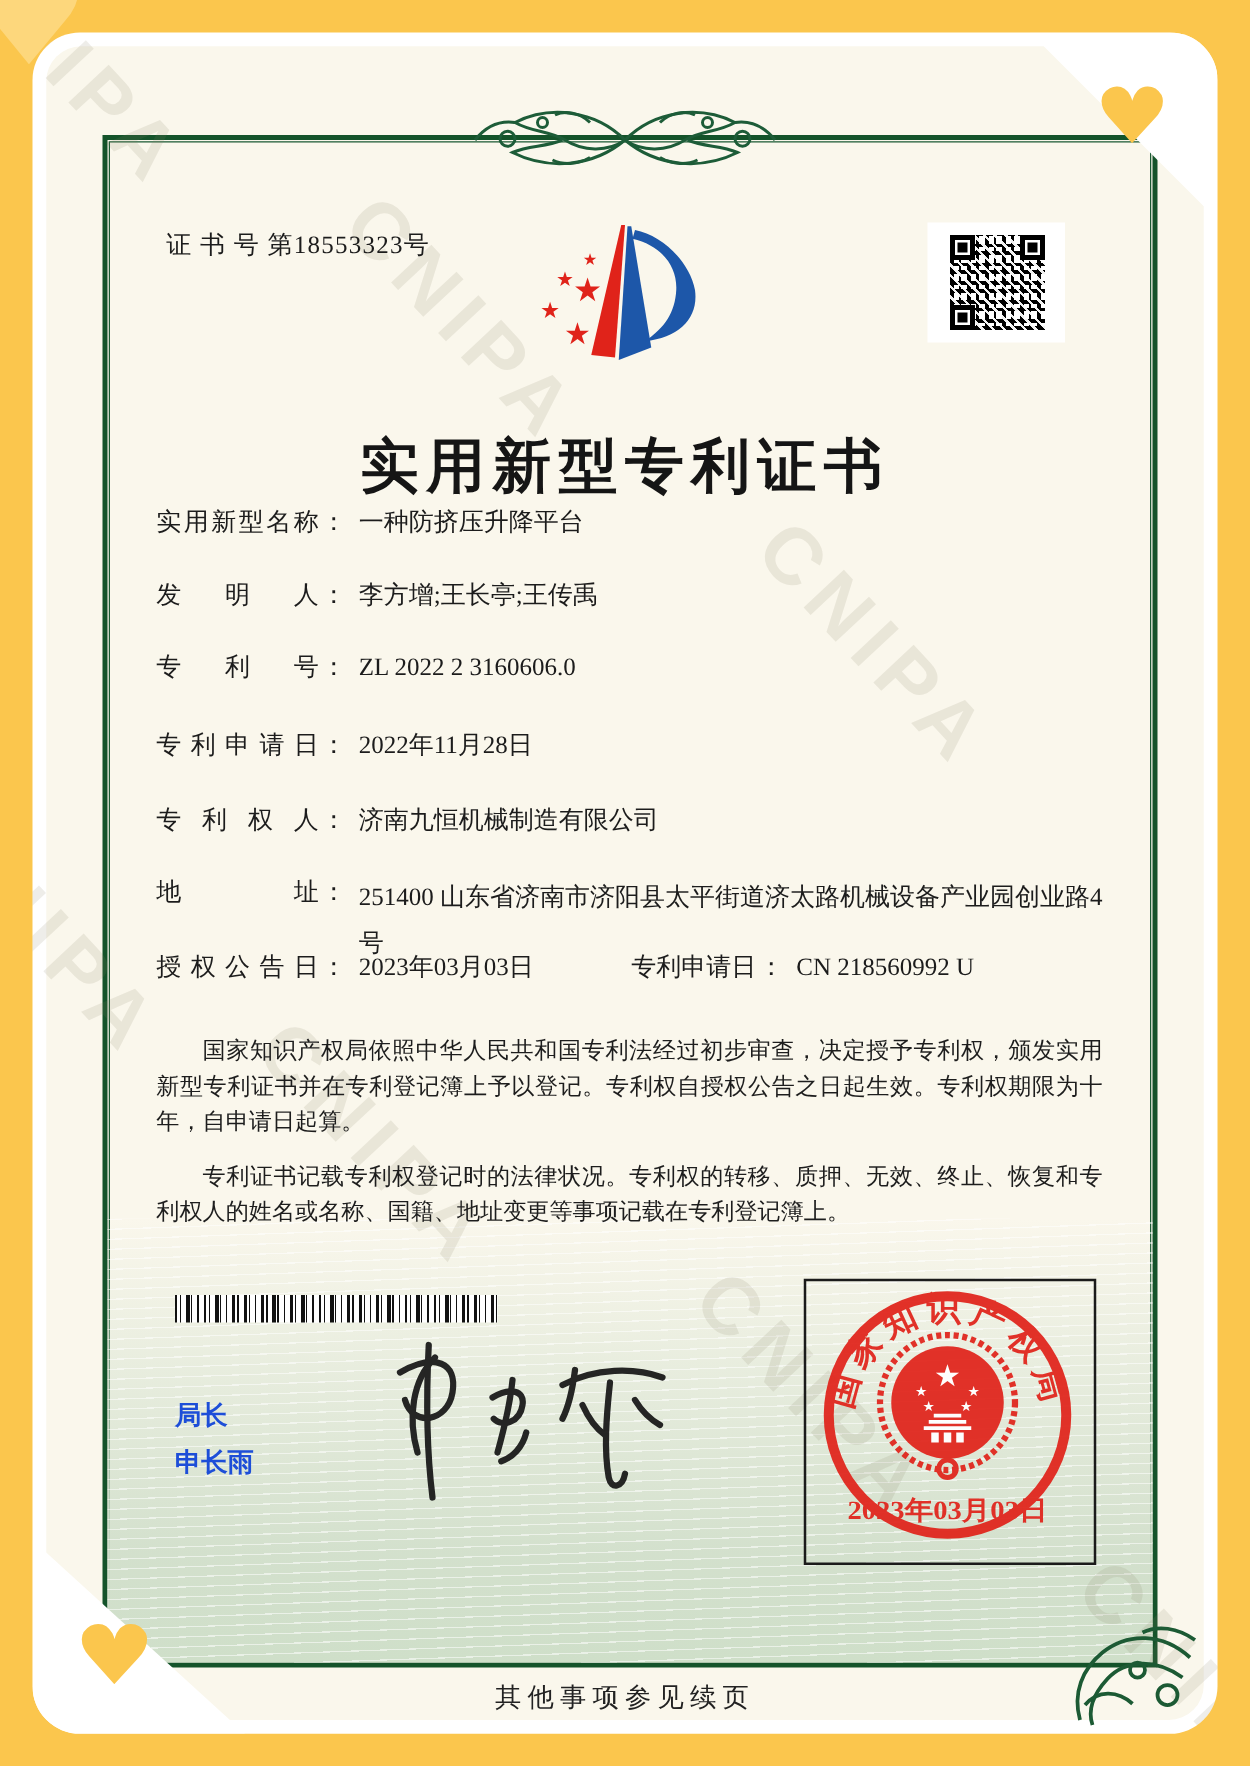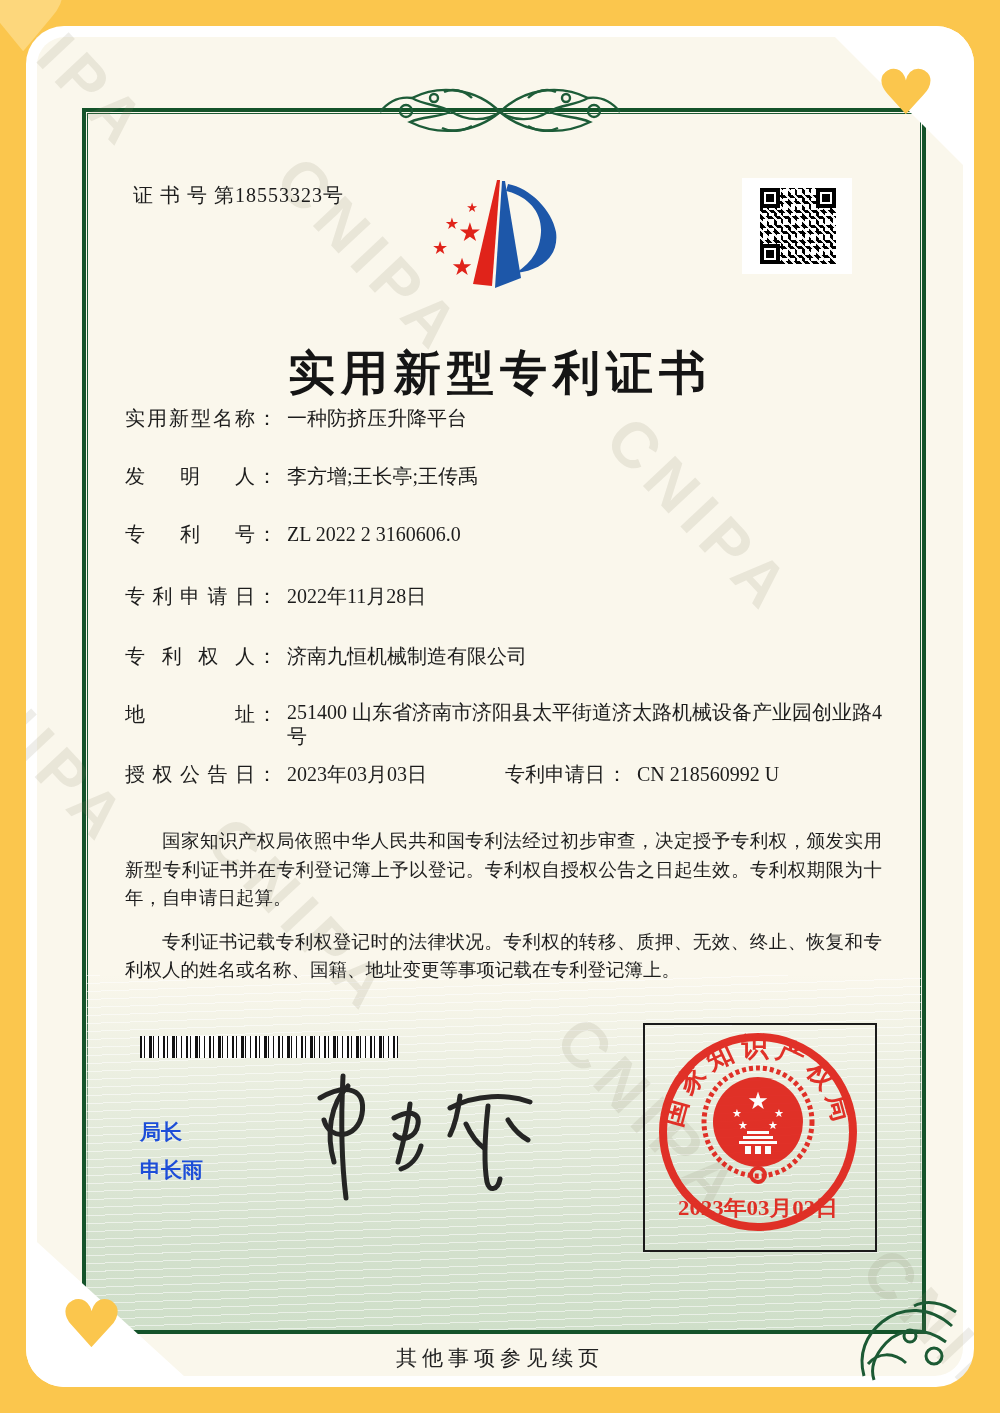--- a/index.html
+++ b/index.html
@@ -25,21 +25,21 @@
     repeating-linear-gradient(0deg,#000 0 3px,transparent 3px 6px,#000 6px 9px,transparent 9px 15px),
     repeating-linear-gradient(90deg,#000 0 3px,transparent 3px 7px,#000 7px 9px,transparent 9px 14px);}
   .finder{position:absolute;width:12px;height:12px;border:4px solid #000;background:#fff;}
   .finder::after{content:"";position:absolute;left:2px;top:2px;width:8px;height:8px;background:#000;}
   .f-tl{left:0;top:0;} .f-tr{right:0;top:0;} .f-bl{left:0;bottom:0;}
   .title{position:absolute;left:56px;width:836px;top:288px;text-align:center;font-size:47px;font-weight:700;letter-spacing:6px;z-index:3;color:#151515;margin-top:28px;}
   .frow{position:absolute;left:99px;height:28px;line-height:28px;font-size:20px;z-index:3;white-space:nowrap;}
   .flabel{display:inline-block;width:130px;text-align:justify;text-align-last:justify;}
   .fcolon{margin:0 10px 0 2px;}
   .frow.addr{white-space:normal;width:790px;}
-  .frow.addr .fvalue{display:inline-block;width:600px;vertical-align:top;line-height:24px;}
+  .frow.addr .fvalue{display:inline-block;width:600px;vertical-align:top;line-height:37px;}
   .pair2{position:absolute;left:380px;top:0;}
   .paras{position:absolute;left:99px;top:786px;width:757px;z-index:3;}
   .paras p{margin:15px 0 8px 0;font-size:18.5px;line-height:28.6px;text-align:justify;text-indent:2em;color:#1d1d1d;}
   .barcode{position:absolute;left:114px;top:1010px;width:258px;height:22px;z-index:3;background:repeating-linear-gradient(90deg,#111 0 2px,#fff 2px 4px,#111 4px 5px,#fff 5px 9px,#111 9px 12px,#fff 12px 13px,#111 13px 14px,#fff 14px 18px,#111 18px 19px,#fff 19px 23px);}
   .sig-label{position:absolute;left:114px;font-family:"Liberation Sans","DejaVu Sans",sans-serif;font-weight:600;font-size:21px;color:#1d4ed8;z-index:3;}
   .sig-svg{position:absolute;left:264px;top:1046px;z-index:3;}
   .seal{position:absolute;left:617px;top:997px;width:230px;height:225px;border:2px solid #1b1b1b;z-index:4;}
   .page-info{position:absolute;left:56px;width:836px;top:1268px;text-align:center;font-size:16px;z-index:3;color:#1b1b1b;}
   .note{position:absolute;left:0;width:948px;top:1318px;text-align:center;font-size:21px;letter-spacing:5px;z-index:3;color:#222;}
   .ornament{position:absolute;z-index:3;}

